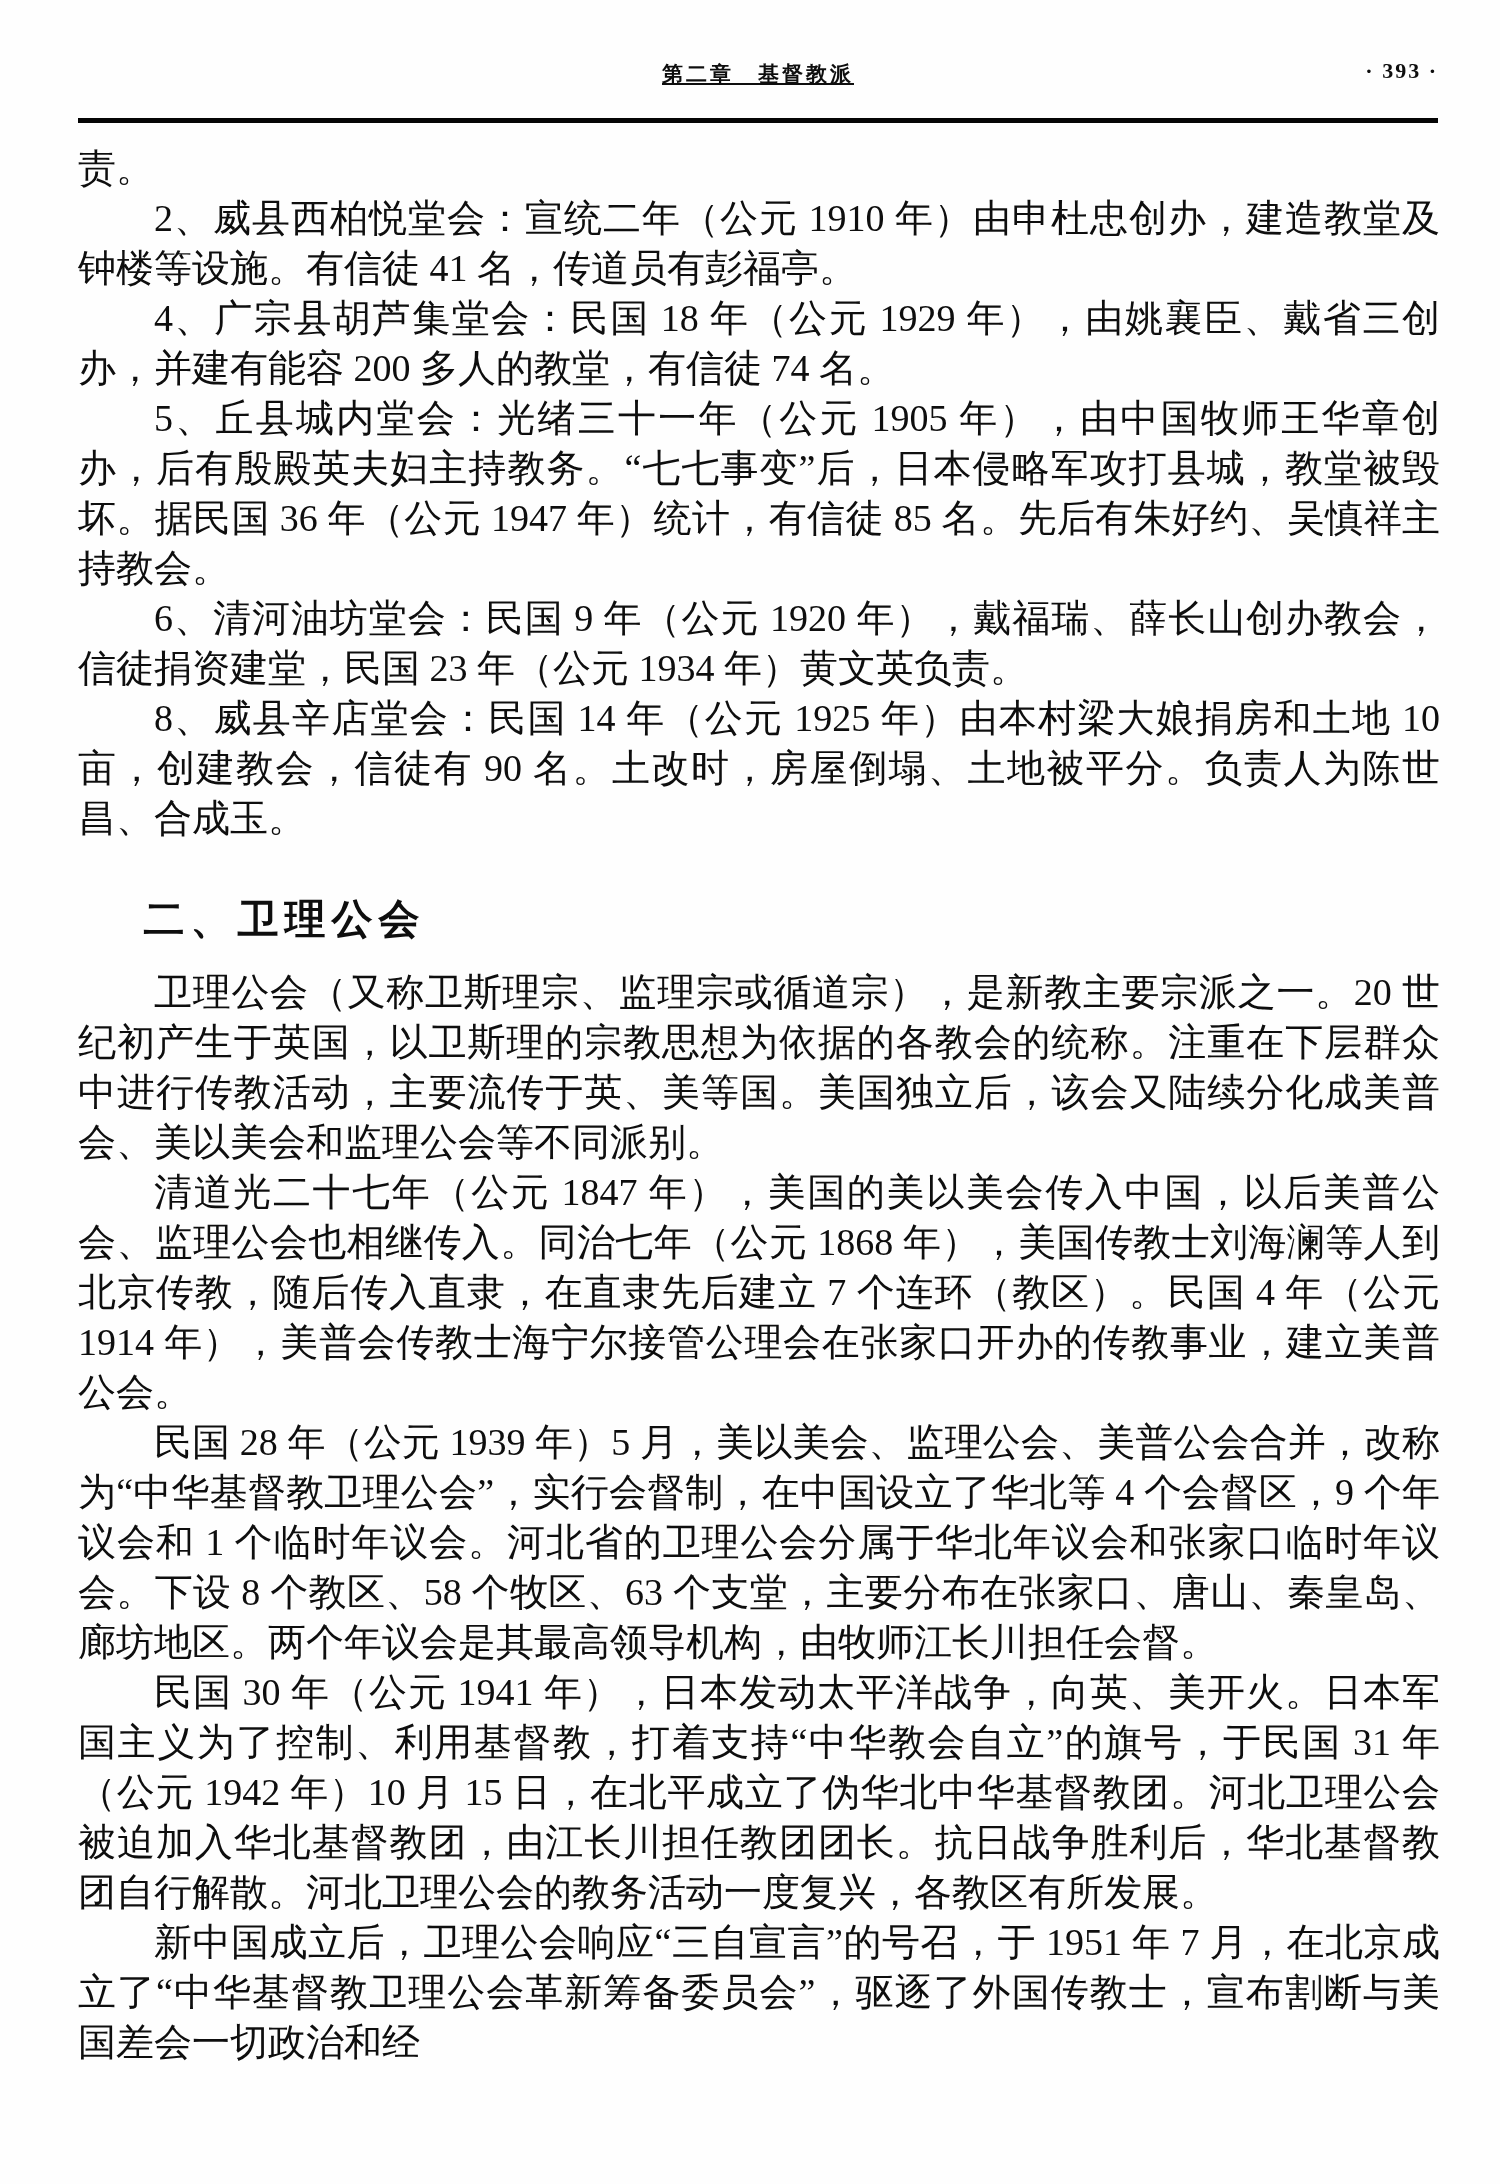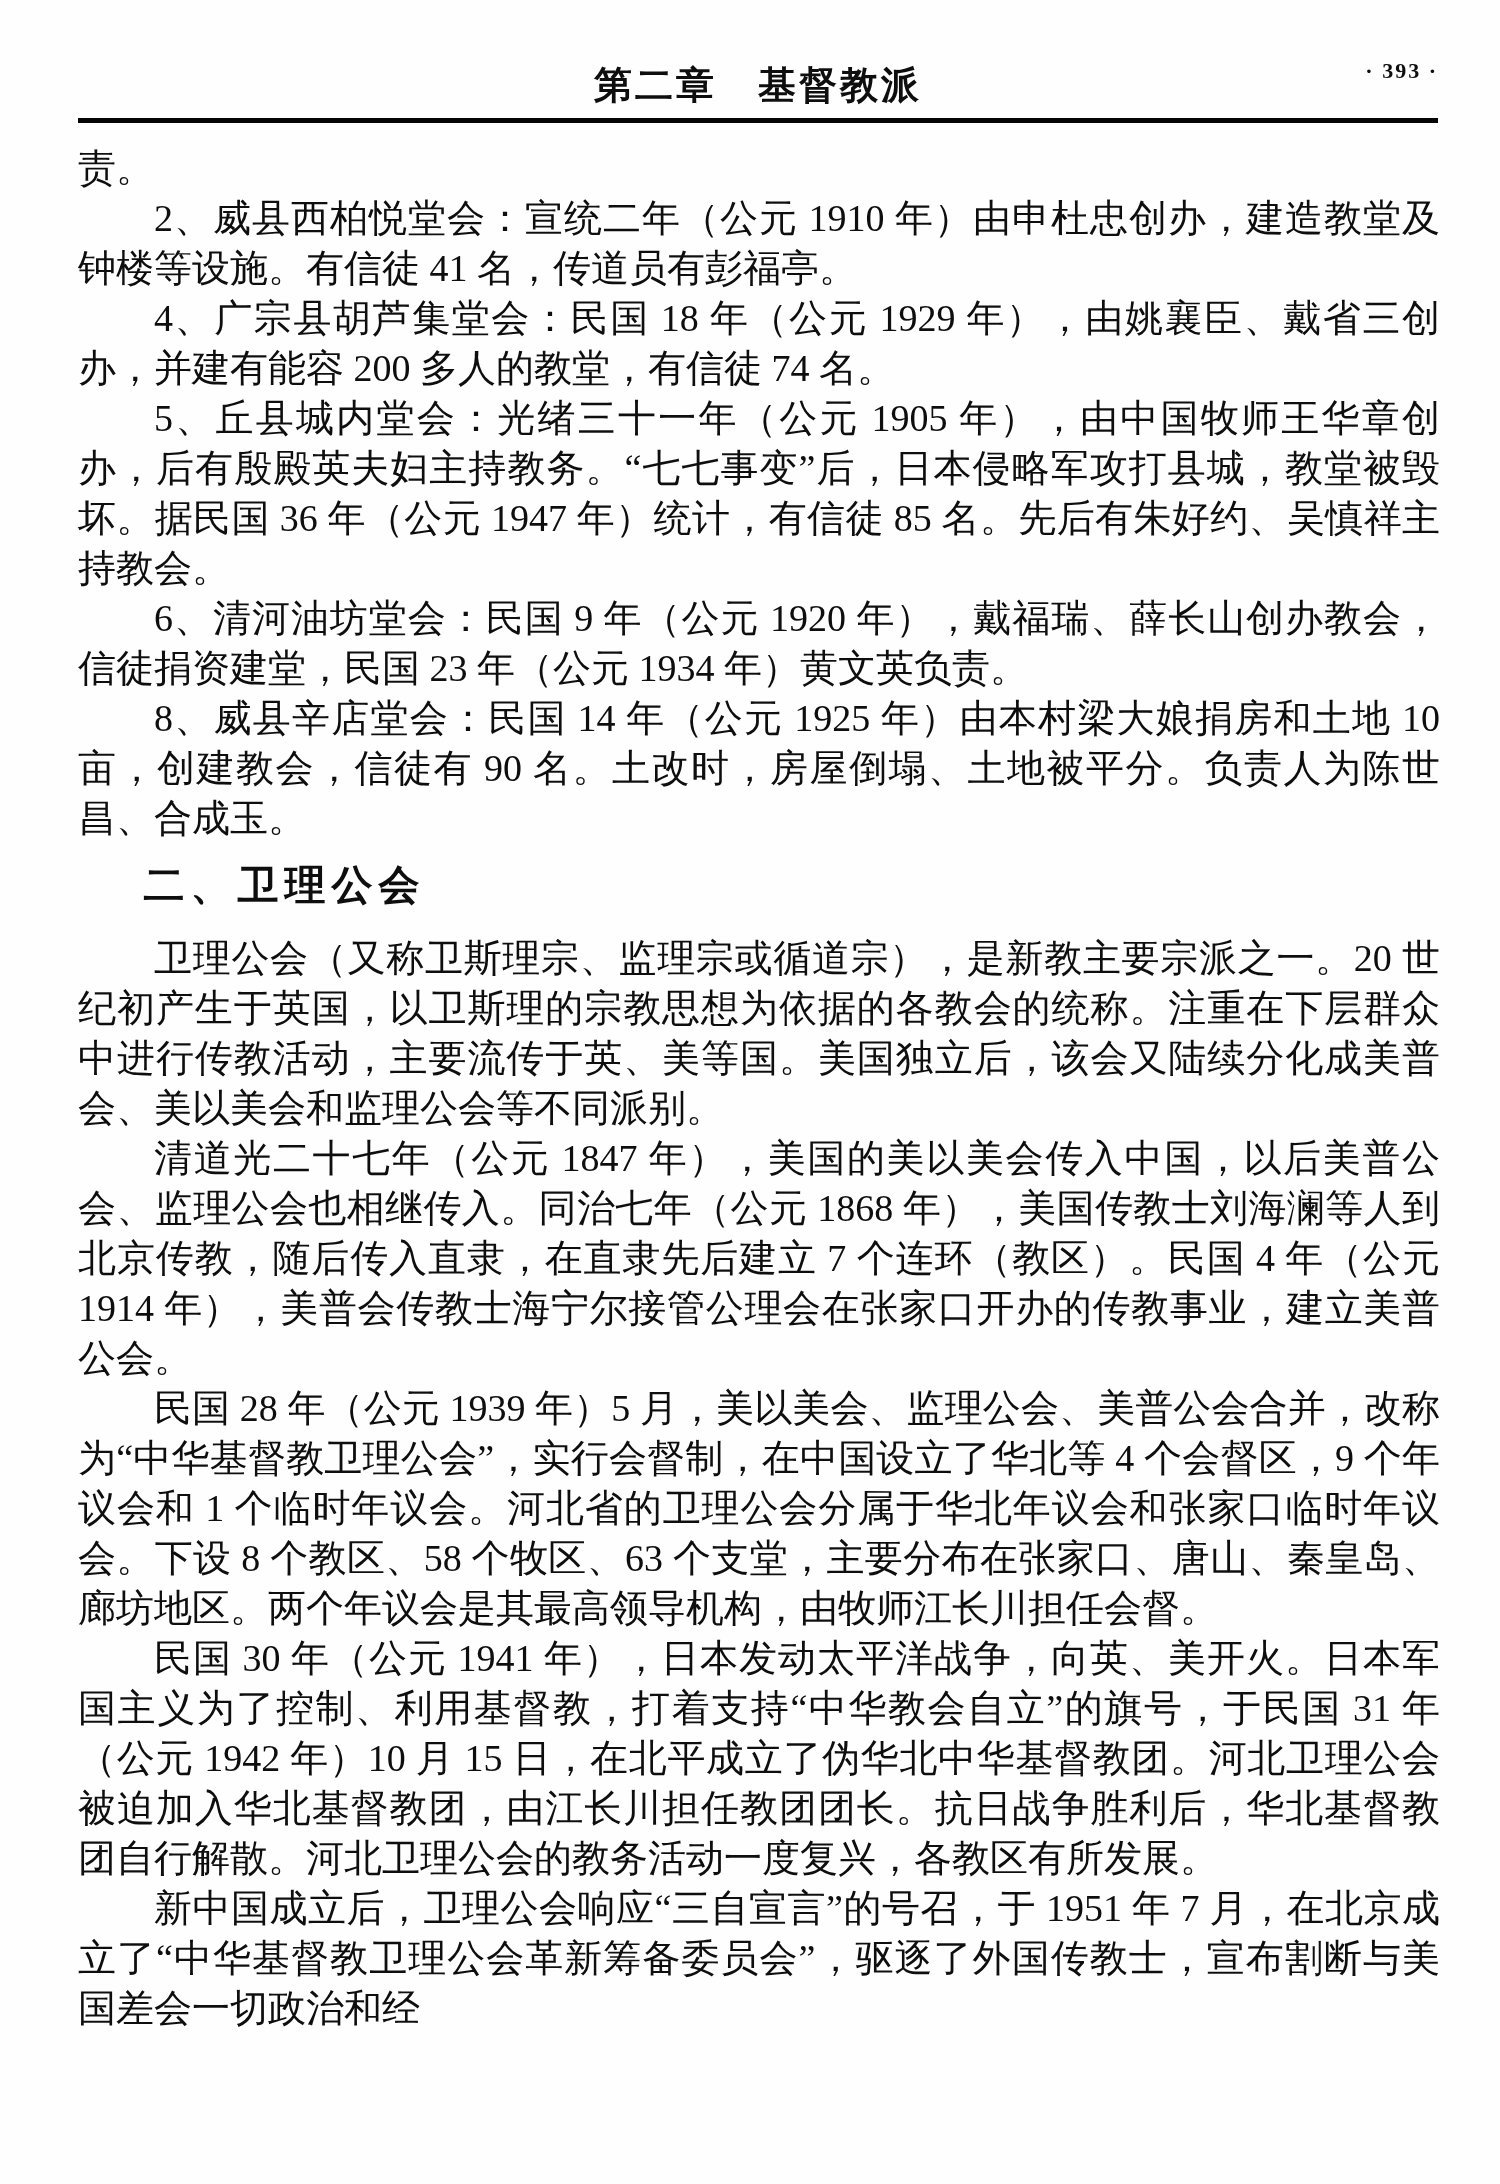--- a/index.html
+++ b/index.html
@@ -19,24 +19,25 @@
     position: relative;
     margin: 56px 62px 0 78px;
     height: 46px;
     font-family: "Liberation Sans", "DejaVu Sans", sans-serif;
   }
   .chapter-title {
     position: absolute;
     left: 50%;
     transform: translateX(-50%);
     top: 4px;
-    font-size: 38px;
+    font-size: 21px;
     font-weight: 700;
     letter-spacing: 3px;
     white-space: nowrap;
+    text-decoration: underline;
   }
   .page-number {
     position: absolute;
     right: 0;
     top: 2px;
     font-family: "Liberation Serif", "DejaVu Serif", serif;
     font-size: 22px;
     font-weight: 700;
     letter-spacing: 2px;
     white-space: nowrap;
@@ -55,21 +56,21 @@
     color: #0e0e0e;
   }
   .content p {
     margin: 0;
     text-indent: 2em;
   }
   .content p.continuation {
     text-indent: 0;
   }
   .section-heading {
-    margin: 14px 0 20px 0;
+    margin: 48px 0 20px 0;
     padding-left: 1.6em;
     font-family: "Liberation Sans", "DejaVu Sans", sans-serif;
     font-size: 41px;
     font-weight: 700;
     letter-spacing: 6px;
     line-height: 56px;
   }
 </style>
 </head>
 <body>

